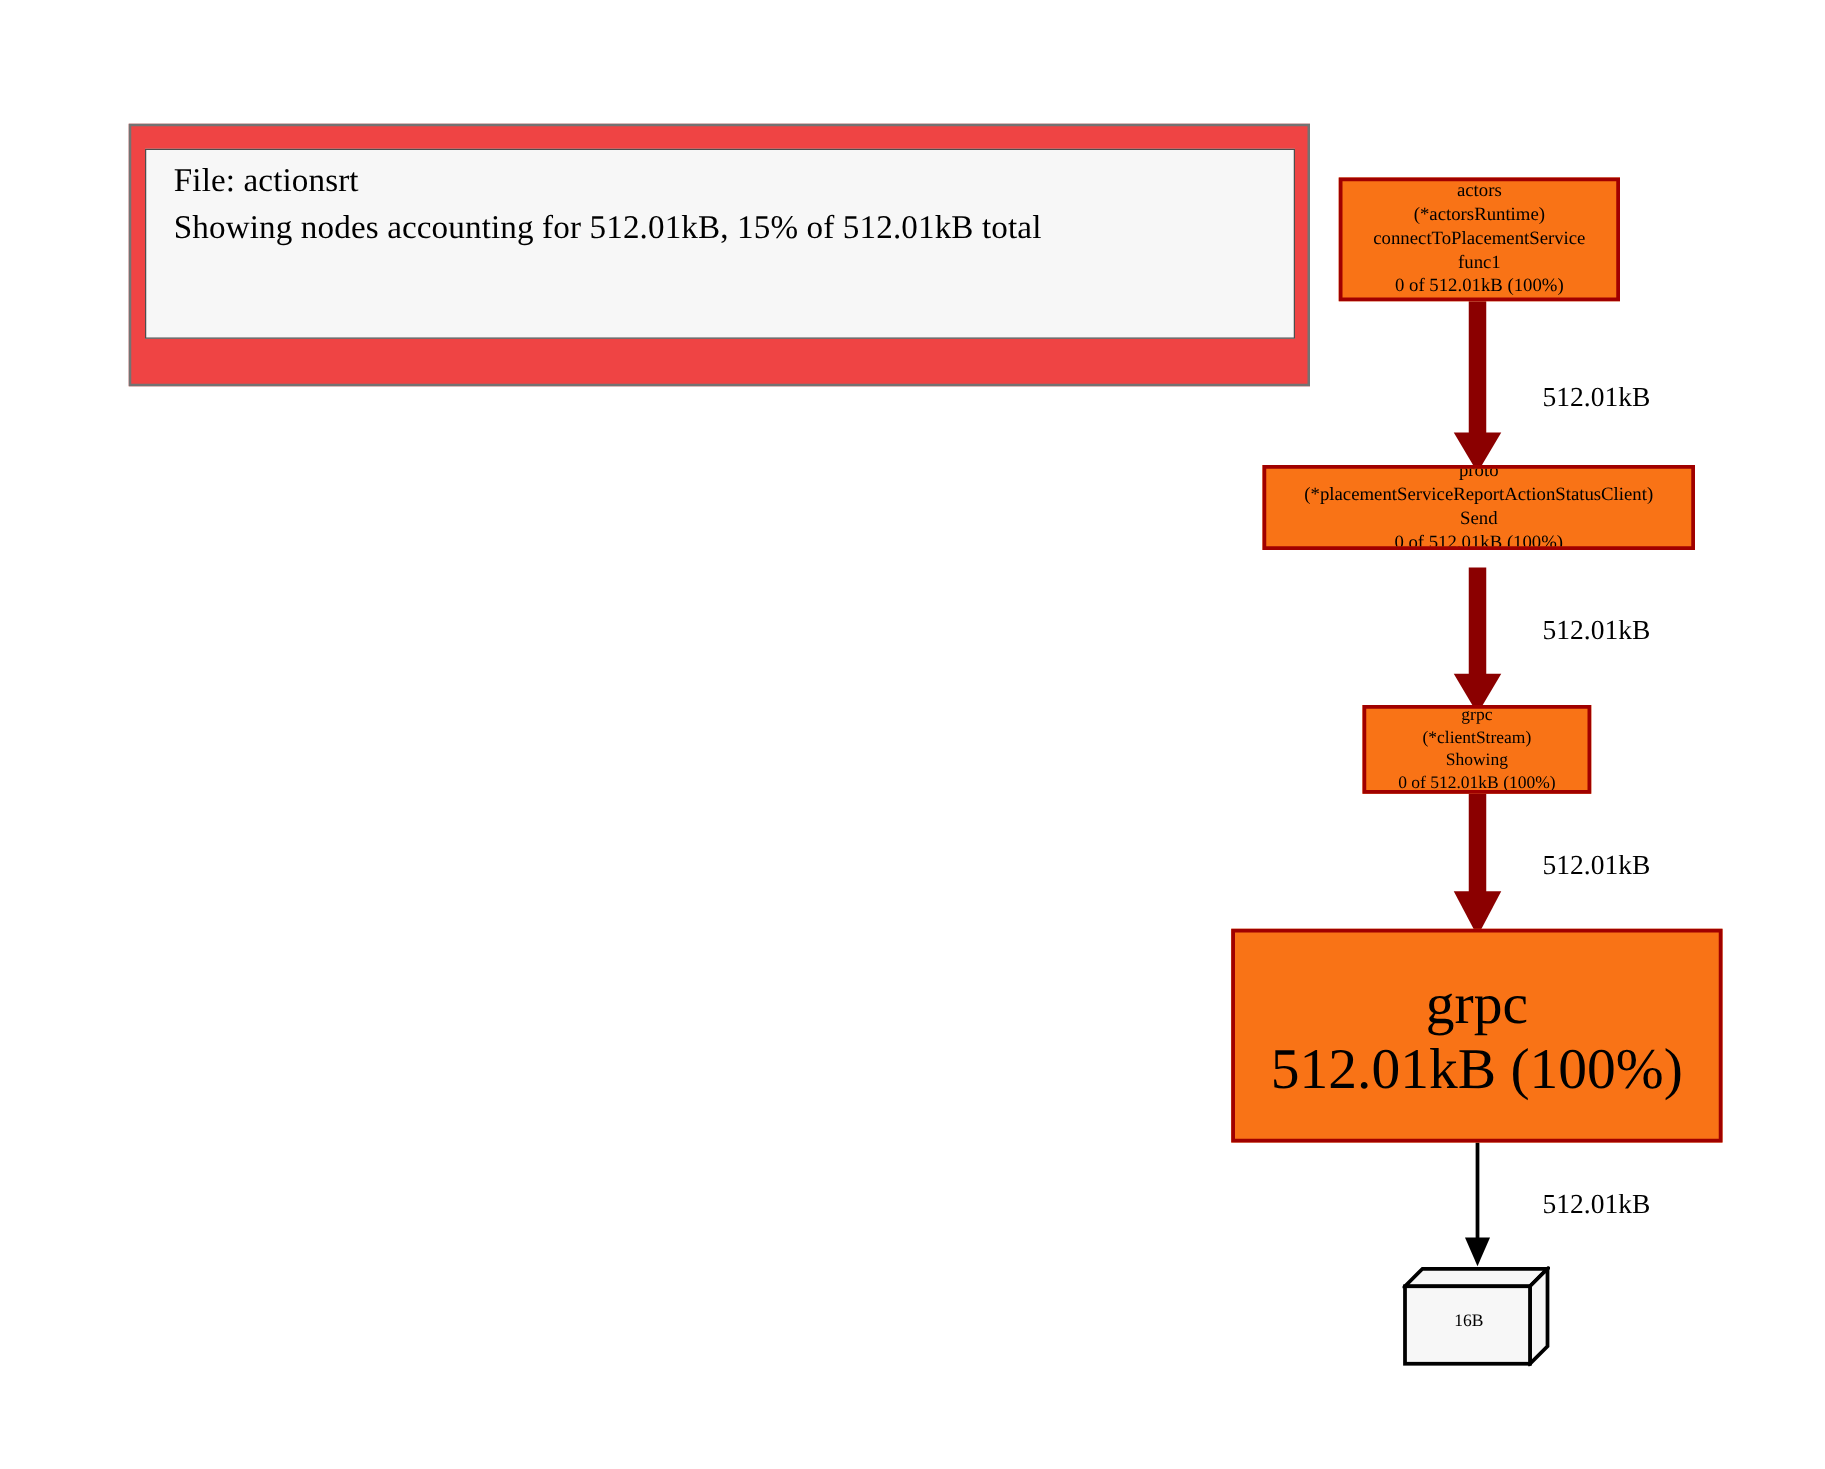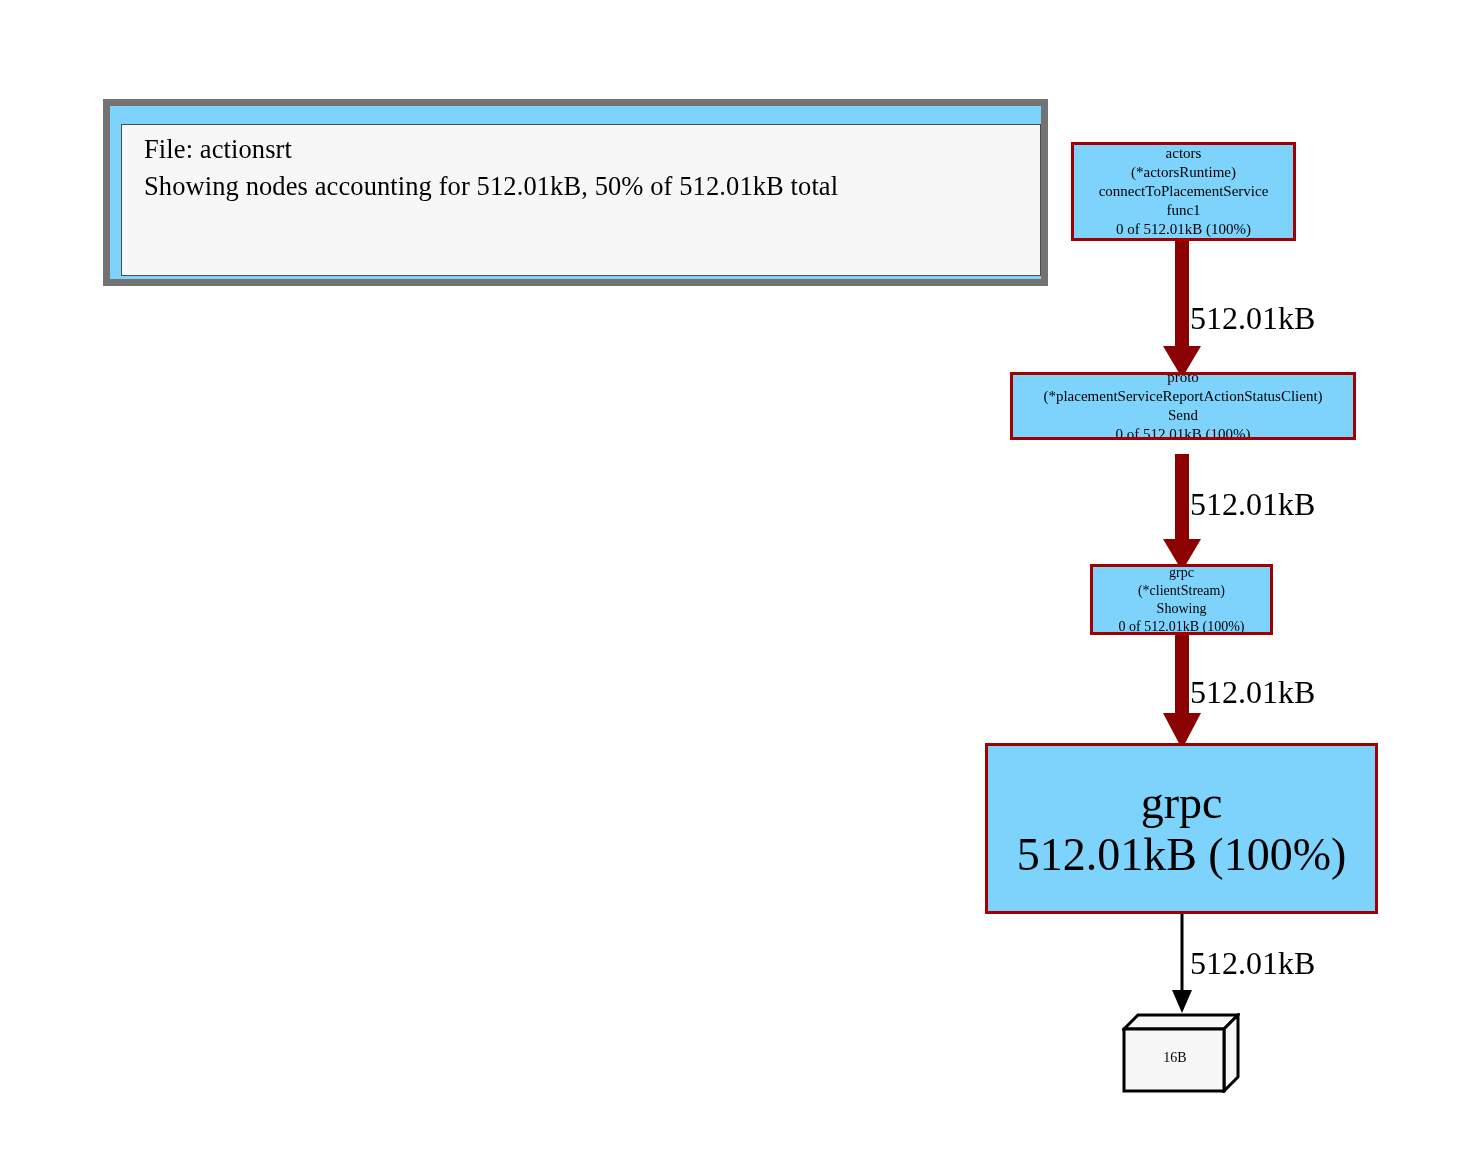--- a/index.html
+++ b/index.html
@@ -23,24 +23,24 @@
     width: 1460px;
     height: 1175px;
   }
 
   
   .legend-outer {
     position: absolute;
     left: 103px;
     top: 99px;
     width: 945px;
-    height: 187px;
-    border: 7px solid #737373;
+    height: 210px;
+    border: 2px solid #737373;
     box-sizing: border-box;
-    background: #7dd3fc;
+    background: #ef4444;
   }
   .legend-inner {
     position: absolute;
     left: 11px;
     top: 18px;
     width: 920px;
     height: 152px;
     border: 1px solid #4d4d4d;
     box-sizing: border-box;
     background: #f7f7f7;
@@ -50,21 +50,21 @@
     font-size: 26.5px;
     line-height: 36.5px;
     white-space: nowrap;
     letter-spacing: 0.1px;
   }
 
   
   .node {
     position: absolute;
     box-sizing: border-box;
-    background: #7dd3fc;
+    background: #f97316;
     border: 3px solid #a00000;
     display: flex;
     flex-direction: column;
     align-items: center;
     justify-content: center;
     text-align: center;
     overflow: hidden;
   }
   .node .nl {
     display: block;
@@ -134,38 +134,39 @@
     position: absolute;
     left: 0;
     top: 0;
     width: 1460px;
     height: 1175px;
     pointer-events: none;
     overflow: visible;
   }
   .edge-label {
     position: absolute;
-    font-size: 32px;
+    font-size: 22px;
     line-height: 30px;
     white-space: nowrap;
+    margin-left: 44px;
   }
   #edge-label-1 { left: 1190px; top: 303px; }
   #edge-label-2 { left: 1190px; top: 489px; }
   #edge-label-3 { left: 1190px; top: 677px; }
   #edge-label-4 { left: 1190px; top: 948px; }
 </style>
 </head>
 <body>
 
 <div id="canvas">
 
   <div class="legend-outer">
     <div class="legend-inner">
       <div class="legend-line">File: actionsrt</div>
-      <div class="legend-line">Showing nodes accounting for 512.01kB, 50% of 512.01kB total</div>
+      <div class="legend-line">Showing nodes accounting for 512.01kB, 15% of 512.01kB total</div>
     </div>
   </div>
 
   <svg class="edge-svg" viewBox="0 0 1460 1175" xmlns="http://www.w3.org/2000/svg">
 
     <g>
       <rect x="1175" y="241" width="14" height="110" fill="#8b0000"></rect>
       <polygon points="1163,346 1201,346 1182,378" fill="#8b0000"></polygon>
     </g>
 

